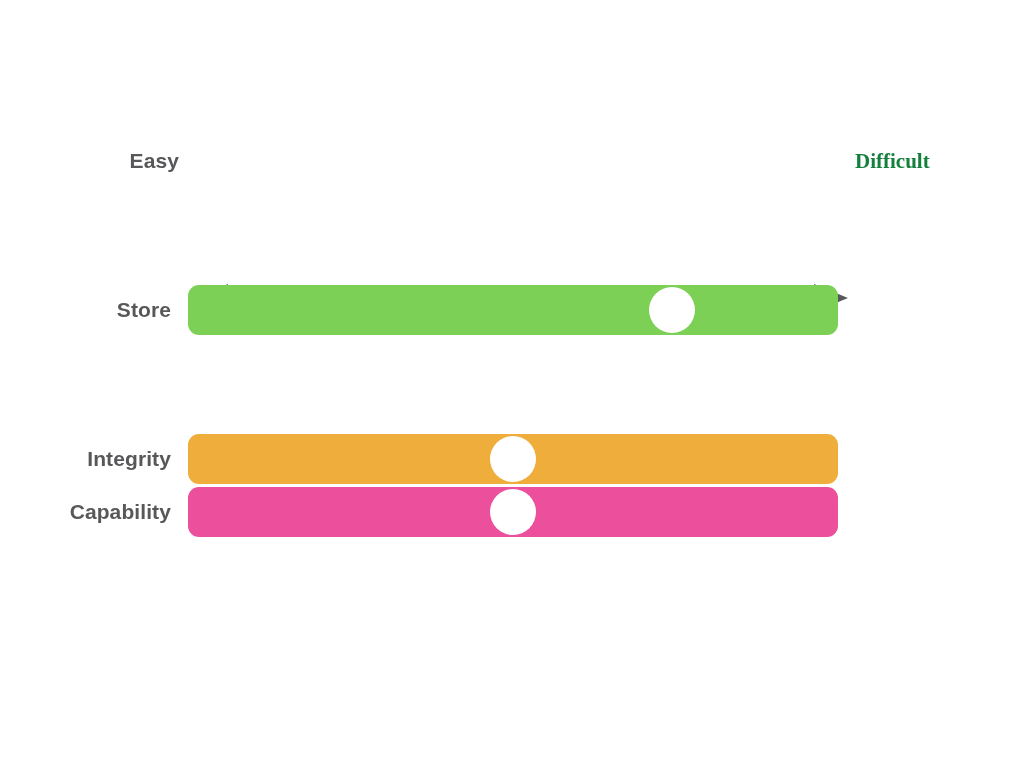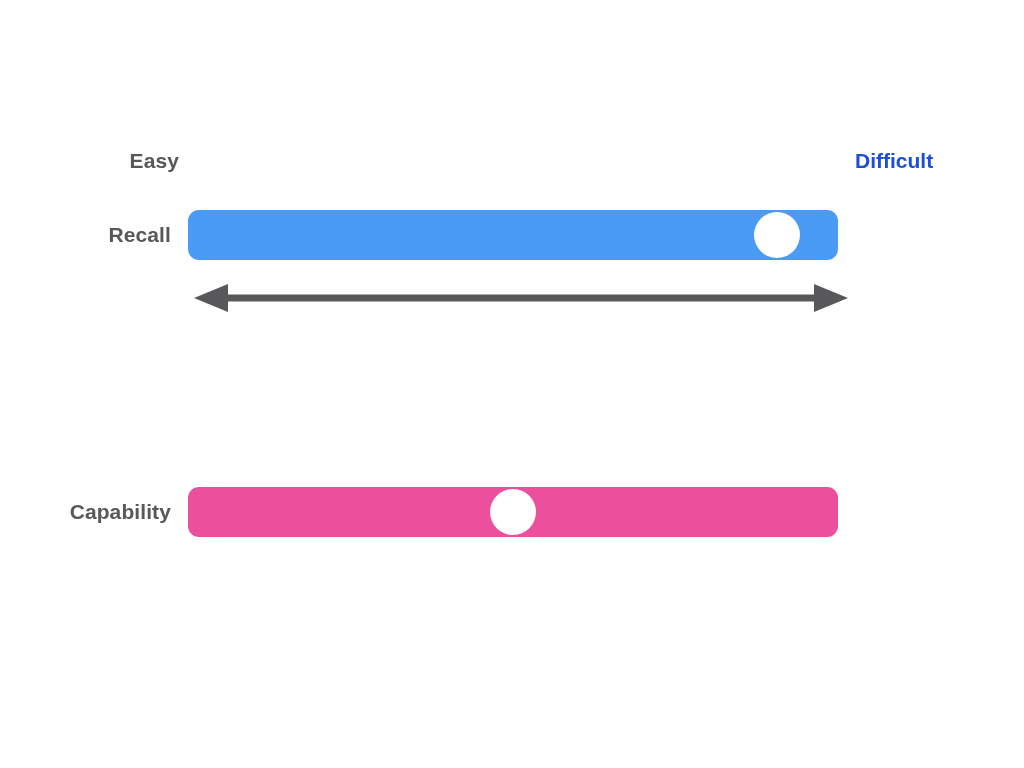--- a/index.html
+++ b/index.html
@@ -114,31 +114,37 @@
     <svg id="axis-arrow" viewBox="0 0 654 36">
 
       <rect x="28" y="14.5" width="598" height="7" fill="#58585a"></rect>
 
       <polygon points="0,18 34,4 34,32" fill="#58585a"></polygon>
 
       <polygon points="654,18 620,4 620,32" fill="#58585a"></polygon>
     </svg>
   </div>
 
-  <div id="axis-label-difficult" style="color: #1d4ed8;">Difficult</div>
+  <div id="axis-label-difficult" style="color: #15803d; font-family: Liberation Serif, serif;">Difficult</div>
 
-  <div class="slider-row" id="row-recall">
-    <div class="row-label" style="color: rgb(88, 88, 90);">Recall</div>
-    <div class="slider-track" style="background: rgb(74, 155, 245);">
-      <div class="slider-knob" style="background: rgb(255, 255, 255); left: 90.6%;"></div>
+
+  <div class="slider-row" id="row-store">
+    <div class="row-label" style="color: rgb(88, 88, 90);">Store</div>
+    <div class="slider-track" style="background: rgb(123, 208, 85);">
+      <div class="slider-knob" style="background: rgb(255, 255, 255); left: 74.5%;"></div>
     </div>
   </div>
 
 
-
+  <div class="slider-row" id="row-integrity">
+    <div class="row-label" style="color: rgb(88, 88, 90);">Integrity</div>
+    <div class="slider-track" style="background: rgb(239, 174, 60);">
+      <div class="slider-knob" style="background: rgb(255, 255, 255); left: 50%;"></div>
+    </div>
+  </div>
 
   <div class="slider-row" id="row-capability">
     <div class="row-label" style="color: rgb(88, 88, 90);">Capability</div>
     <div class="slider-track" style="background: rgb(236, 79, 156);">
       <div class="slider-knob" style="background: rgb(255, 255, 255); left: 50%;"></div>
     </div>
   </div>
 
 </div>
 

